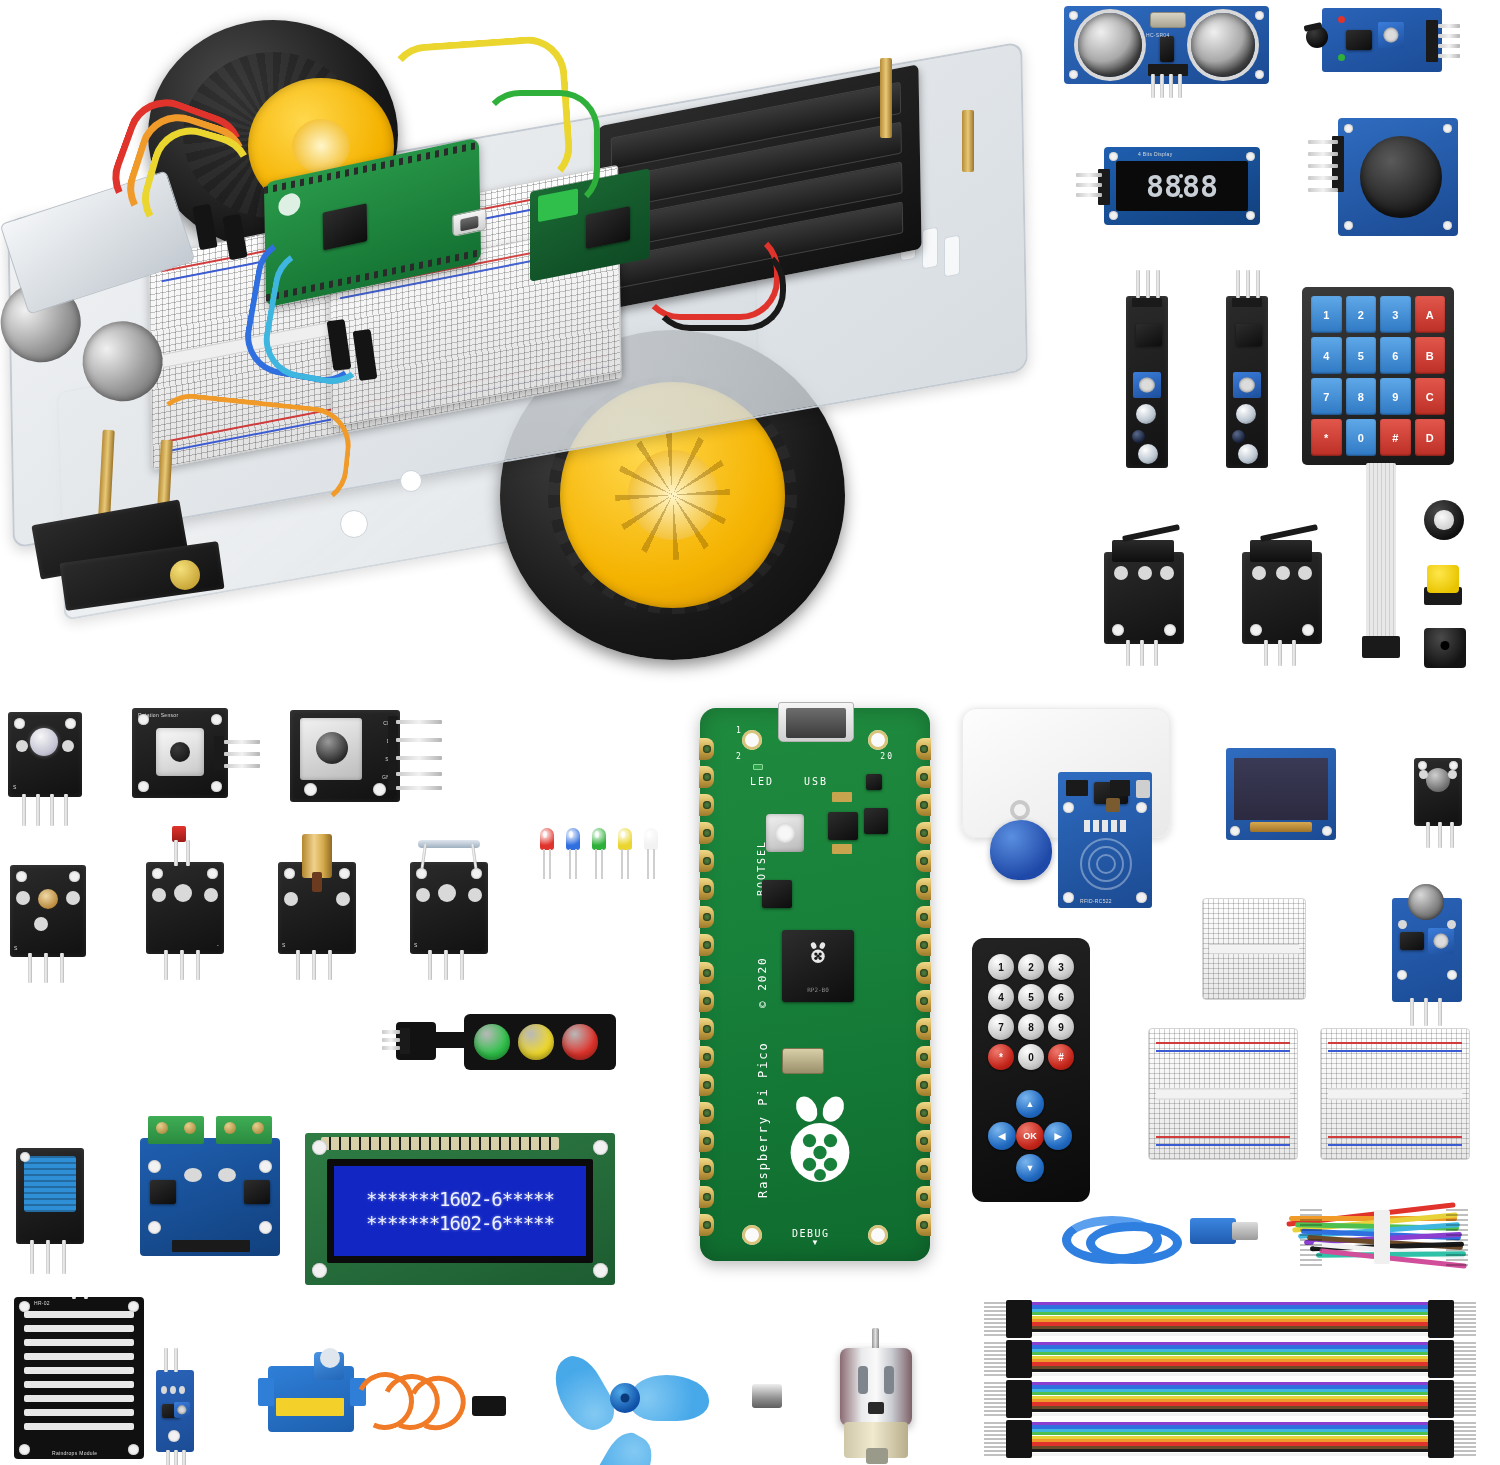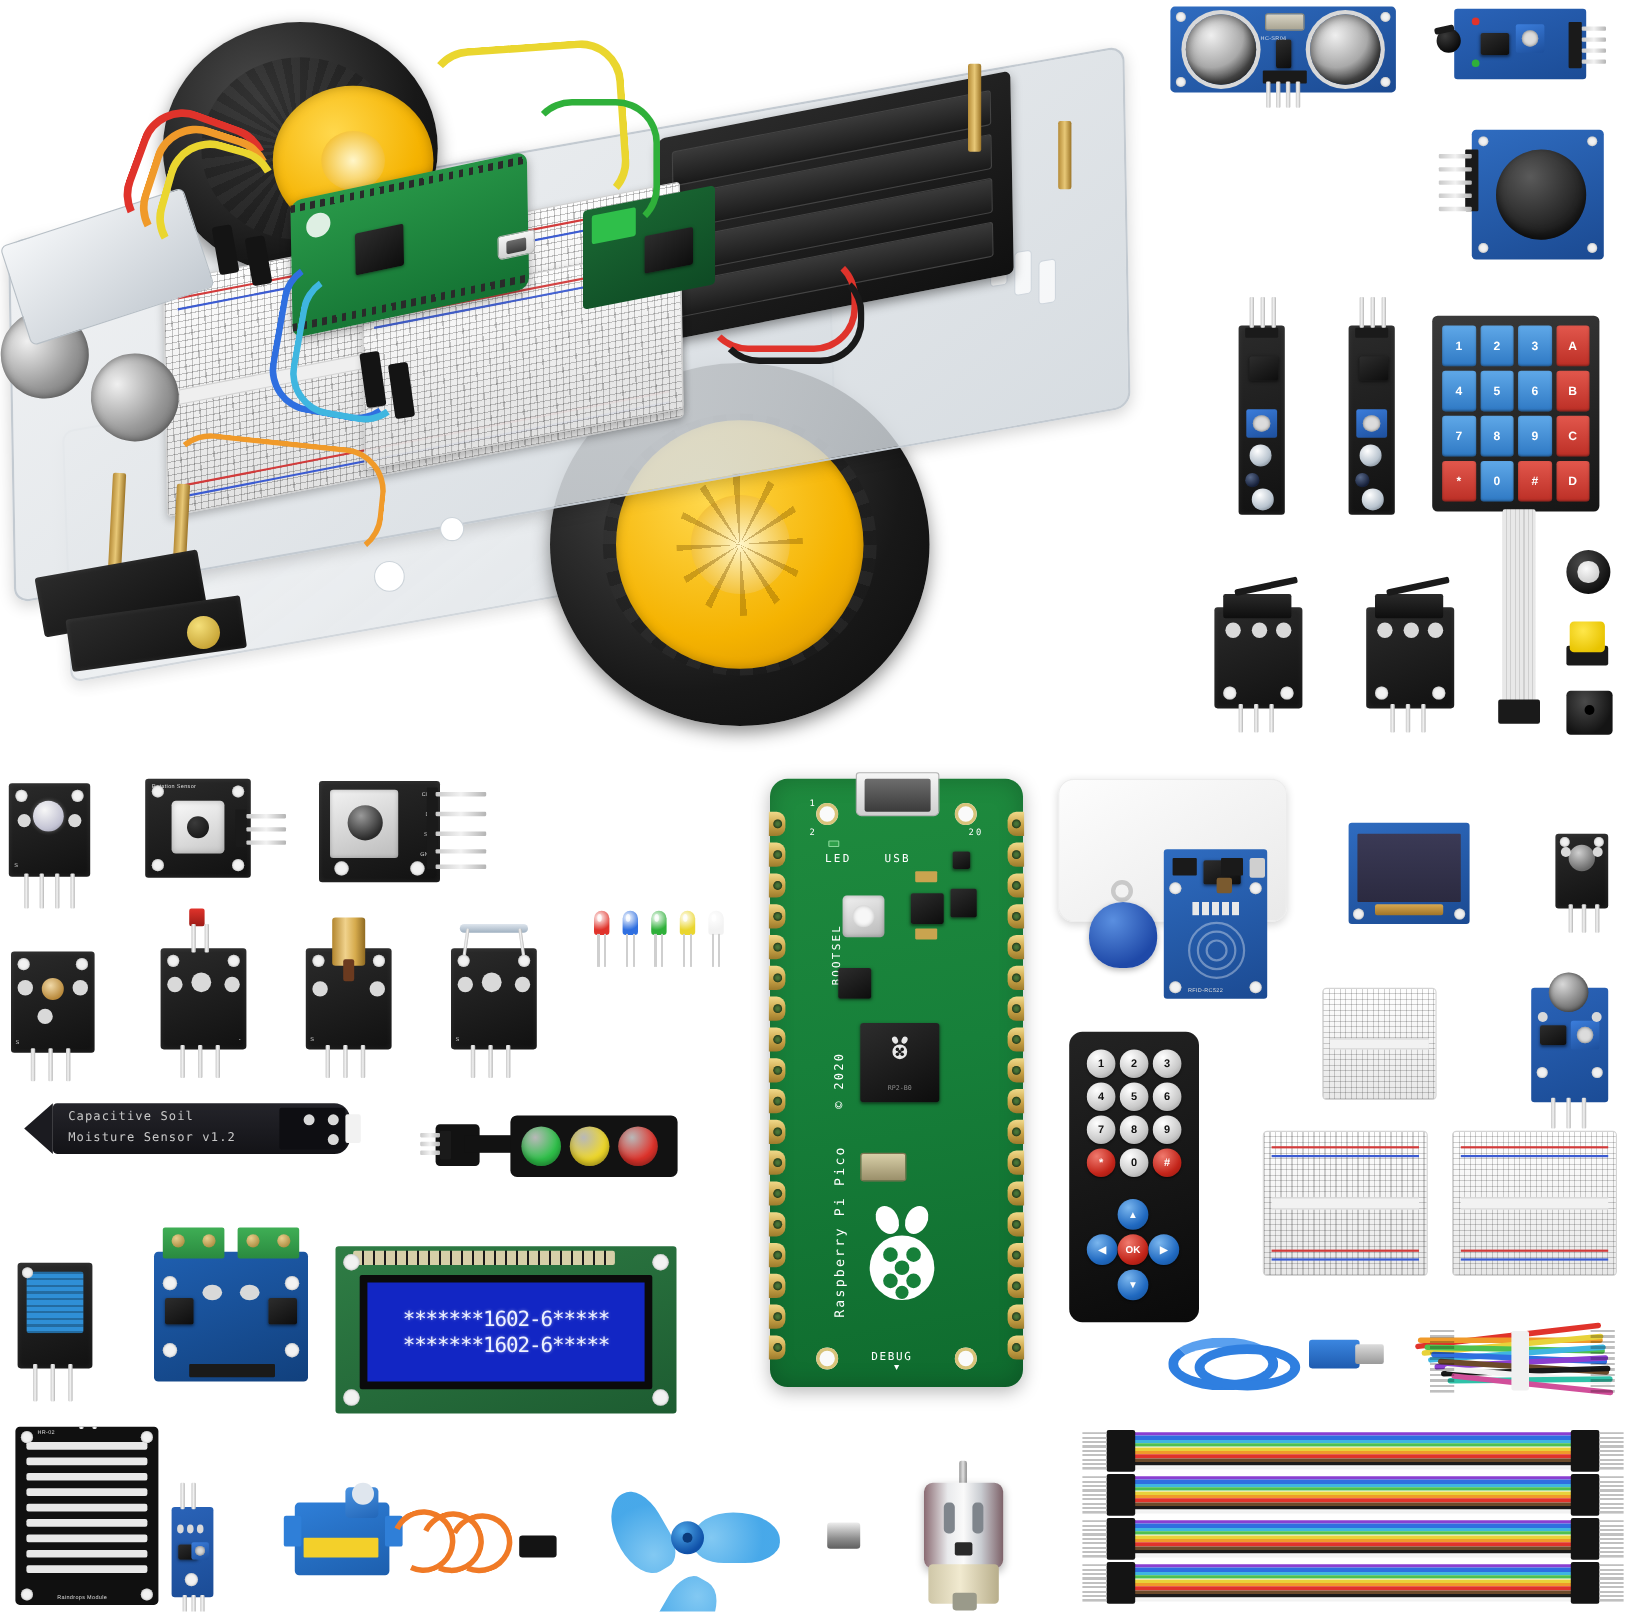--- a/index.html
+++ b/index.html
@@ -400,20 +400,38 @@
     <div class="pot-blue" style="left:56px; top:14px; width:26px; height:26px;"></div>
     <div style="position:absolute; left:16px; top:8px; width:7px; height:7px; border-radius:50%; background:#e0332b;"></div>
     <div style="position:absolute; left:16px; top:46px; width:7px; height:7px; border-radius:50%; background:#2fb03a;"></div>
     <div class="pinhdr" style="right:4px; top:12px; width:12px; height:42px;"></div>
     <div class="pin" style="right:-18px; top:16px; width:22px; height:4px;"></div>
     <div class="pin" style="right:-18px; top:26px; width:22px; height:4px;"></div>
     <div class="pin" style="right:-18px; top:36px; width:22px; height:4px;"></div>
     <div class="pin" style="right:-18px; top:46px; width:22px; height:4px;"></div>
   </div>
 
+  <div class="item pcb-blue2" style="left:1104px; top:147px; width:156px; height:78px;">
+    <div class="seg-panel" style="left:12px; top:14px; right:12px; bottom:14px;">
+      <div style="position:absolute; inset:0; display:flex; align-items:center; justify-content:center; gap:5px;">
+        <span class="seg-digit" style="position:static; font-size:30px; color:#c9cfd6;">8888</span>
+      </div>
+      <div style="position:absolute; left:48%; top:26%; width:4px; height:4px; background:#c9cfd6; border-radius:50%;"></div>
+      <div style="position:absolute; left:48%; bottom:26%; width:4px; height:4px; background:#c9cfd6; border-radius:50%;"></div>
+    </div>
+    <div class="silk" style="left:34px; top:4px;">4 Bits Display</div>
+    <div class="hole" style="left:5px; top:5px; width:9px; height:9px;"></div>
+    <div class="hole" style="right:5px; top:5px; width:9px; height:9px;"></div>
+    <div class="hole" style="left:5px; bottom:5px; width:9px; height:9px;"></div>
+    <div class="hole" style="right:5px; bottom:5px; width:9px; height:9px;"></div>
+    <div class="pinhdr" style="left:-6px; top:22px; width:12px; height:36px;"></div>
+    <div class="pin" style="left:-28px; top:26px; width:26px; height:4px;"></div>
+    <div class="pin" style="left:-28px; top:36px; width:26px; height:4px;"></div>
+    <div class="pin" style="left:-28px; top:46px; width:26px; height:4px;"></div>
+  </div>
 
   <div class="item joy-base" style="left:1338px; top:118px; width:120px; height:118px;">
     <div class="joy-knob" style="left:22px; top:18px; width:82px; height:82px;"></div>
     <div class="pinhdr" style="left:-6px; top:18px; width:12px; height:56px;"></div>
     <div class="pin" style="left:-30px; top:22px; width:30px; height:4px;"></div>
     <div class="pin" style="left:-30px; top:34px; width:30px; height:4px;"></div>
     <div class="pin" style="left:-30px; top:46px; width:30px; height:4px;"></div>
     <div class="pin" style="left:-30px; top:58px; width:30px; height:4px;"></div>
     <div class="pin" style="left:-30px; top:70px; width:30px; height:4px;"></div>
     <div class="hole" style="left:6px; top:6px; width:9px; height:9px;"></div>
@@ -617,31 +635,20 @@
       <div style="position: absolute; left: 78px; top: 0px;">
         <div class="led" style="left: 0px; top: 0px; background: radial-gradient(circle at 35% 28%, rgba(255, 255, 255, 0.85), rgb(234, 214, 47) 62%);"></div>
         <div class="led-legs" style="left: 1px; top: 21px;"></div>
       </div>
       <div style="position: absolute; left: 104px; top: 0px;">
         <div class="led" style="left: 0px; top: 0px; background: radial-gradient(circle at 35% 28%, rgba(255, 255, 255, 0.85), rgb(242, 242, 242) 62%);"></div>
         <div class="led-legs" style="left: 1px; top: 21px;"></div>
       </div>
     </div>
 
-  <div class="item soil" style="left:48px; top:1003px; width:270px; height:46px;">
-    <div class="soil-body"></div>
-    <div class="soil-tip"></div>
-    <div class="soil-txt" style="left:14px; top:5px;">Capacitive Soil</div>
-    <div class="soil-txt" style="left:14px; top:24px;">Moisture Sensor v1.2</div>
-    <div style="position:absolute; right:4px; top:4px; width:60px; height:38px; background:#0e0e12; border-radius:2px;"></div>
-    <div class="pad" style="right:10px; top:10px; width:10px; height:10px;"></div>
-    <div class="pad" style="right:32px; top:10px; width:10px; height:10px;"></div>
-    <div class="pad" style="right:10px; bottom:8px; width:10px; height:10px;"></div>
-    <div style="position:absolute; right:-10px; top:10px; width:14px; height:26px; background:#f2f2f2; border-radius:2px;"></div>
-  </div>
 
   <div class="item" id="traffic-light" style="left:396px; top:1008px; width:220px; height:66px;">
     <div style="position:absolute; left:0; top:14px; width:40px; height:38px; background:#121212; border-radius:4px;">
       <div class="pinhdr" style="left:4px; top:6px; width:10px; height:26px;"></div>
       <div class="pin" style="left:-14px; top:8px; width:18px; height:4px;"></div>
       <div class="pin" style="left:-14px; top:16px; width:18px; height:4px;"></div>
       <div class="pin" style="left:-14px; top:24px; width:18px; height:4px;"></div>
     </div>
     <div style="position:absolute; left:26px; top:24px; width:48px; height:16px; background:#121212;"></div>
     <div class="traffic" id="traffic-lamps" style="left:68px; top:6px; width:152px; height:56px;">

